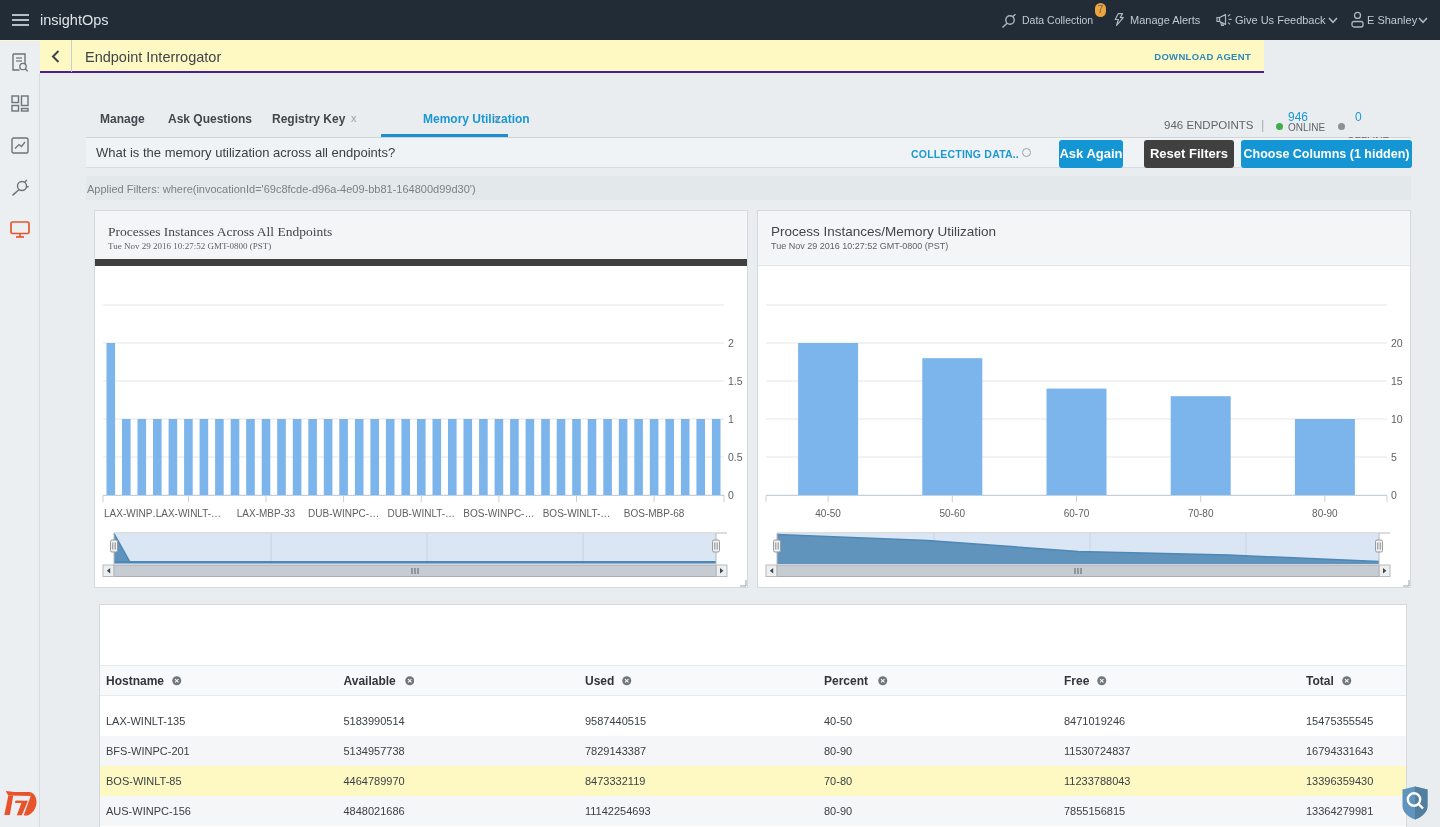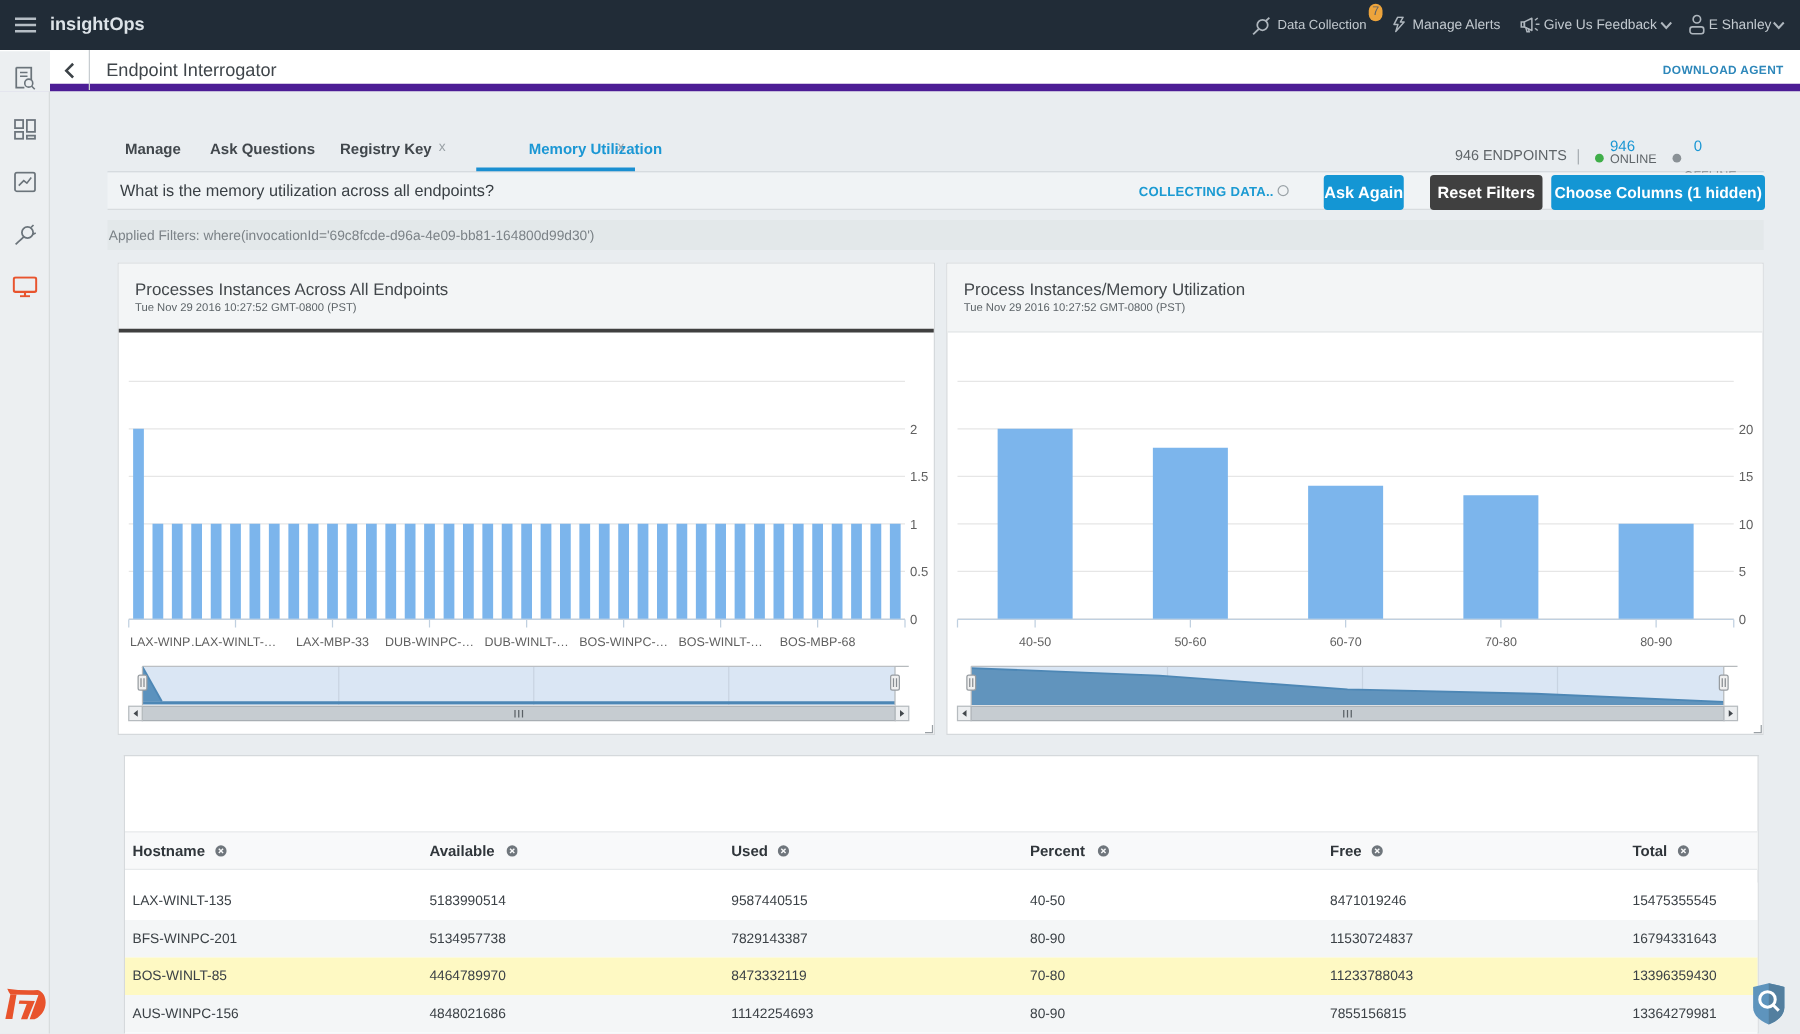--- a/index.html
+++ b/index.html
@@ -8,21 +8,21 @@
 </style></head>
 <body>
 <div class="abs" style="left:0;top:0;width:1440px;height:40px;background:#212c37;">
   <svg class="abs" style="left:12px;top:13px;" width="17" height="14" viewBox="0 0 17 14">
     <g stroke="#b6bec5" stroke-width="2">
         <line x1="0" y1="2" x2="17" y2="2"></line>
         <line x1="0" y1="7" x2="17" y2="7"></line>
         <line x1="0" y1="12" x2="17" y2="12"></line>
       </g>
   </svg>
-  <div class="abs" style="left:40px;top:12px;font-size:14.5px;color:#dde3e8;font-weight:bold;">insightOps</div>
+  <div class="abs" style="left:40px;top:12px;font-size:14.5px;color:#dde3e8;">insightOps</div>
 
   <svg class="abs" style="left:1001px;top:11px;" width="16" height="18" viewBox="0 0 16 18">
     <circle cx="9" cy="9" r="4.2" fill="none" stroke="#aeb6bd" stroke-width="1.4"></circle>
     <line x1="6" y1="12.2" x2="1.5" y2="16.5" stroke="#aeb6bd" stroke-width="1.4"></line>
     <line x1="11.8" y1="5.6" x2="14.5" y2="3.2" stroke="#aeb6bd" stroke-width="1.4"></line>
   </svg>
   <div class="abs" style="left:1022px;top:14px;font-size:10.5px;color:#c2c9cf;">Data Collection</div>
   <div class="abs" style="left:1095px;top:3px;width:11px;height:14px;border-radius:5.5px;background:#eda43c;color:#5d6166;font-size:10px;text-align:center;line-height:14px;">7</div>
 
   <svg class="abs" style="left:1114px;top:13px;" width="10" height="13" viewBox="0 0 10 13">
@@ -45,21 +45,21 @@
 
   <svg class="abs" style="left:1351px;top:11px;" width="13" height="17" viewBox="0 0 13 17">
     <circle cx="6.5" cy="4.4" r="3" fill="none" stroke="#aeb6bd" stroke-width="1.3"></circle>
     <rect x="1" y="10.5" width="11" height="5.5" rx="2" fill="none" stroke="#aeb6bd" stroke-width="1.3"></rect>
   </svg>
   <div class="abs" style="left:1367px;top:14px;font-size:11px;color:#c2c9cf;">E Shanley</div>
   <svg class="abs" style="left:1418px;top:17px;" width="10" height="7" viewBox="0 0 10 7">
       <path d="M1 1 L5 5.4 L9 1" fill="none" stroke="#aeb6bd" stroke-width="1.6"></path>
     </svg>
 </div>
-<div class="abs" style="left:0;top:40px;width:1440px;height:33px;background:#ffffff;border-bottom:6px solid #4c1d95;">
+<div class="abs" style="left:0;top:40px;width:1264px;height:33px;background:#fef9c3;border-bottom:2px solid #4c1d95;">
   <svg class="abs" style="left:51px;top:10px;" width="9" height="13" viewBox="0 0 9 13">
       <path d="M7.5 1 L2 6.5 L7.5 12" fill="none" stroke="#3d4348" stroke-width="2"></path>
     </svg>
   <div class="abs" style="left:71px;top:0px;width:1px;height:32px;background:#c8cdd1;"></div>
   <div class="abs" style="left:85px;top:9px;font-size:14.5px;color:#3f454a;">Endpoint Interrogator</div>
   <div class="abs" style="right:13px;top:11px;font-size:9.5px;font-weight:bold;letter-spacing:0.3px;color:#2d87ba;">DOWNLOAD AGENT</div>
 </div>
 <div class="abs" style="left:0;top:73px;width:40px;height:754px;background:#eceff1;border-right:1px solid #d8dcdd;"></div>
 <div class="abs" style="left:0;top:41px;width:40px;height:32px;background:#eceff1;"></div>
 <svg class="abs" style="left:11px;top:53px;" width="18" height="19" viewBox="0 0 18 19">
@@ -111,21 +111,21 @@
 <div class="abs" style="left:86px;top:138px;width:1325px;height:30px;background:#f0f3f5;border-bottom:1px solid #d8dcdf;"></div>
 <div class="abs" style="left:96px;top:145px;font-size:13px;color:#3a4045;">What is the memory utilization across all endpoints?</div>
 <div class="abs" style="right:421px;top:148px;font-size:10.5px;font-weight:bold;letter-spacing:0.2px;color:#1b9ad2;">COLLECTING DATA..</div>
 <div class="abs" style="left:1022px;top:148px;width:9px;height:9px;border:1.5px solid #9aa2a7;border-radius:50%;"></div>
 <div class="abs" style="left:1059px;top:140px;width:64px;height:28px;background:#1496d4;border-radius:3px;color:#fff;font-size:13px;font-weight:bold;text-align:center;line-height:28px;">Ask Again</div>
 <div class="abs" style="left:1144px;top:140px;width:90px;height:28px;background:#404040;border-radius:3px;color:#fff;font-size:13px;font-weight:bold;text-align:center;line-height:28px;">Reset Filters</div>
 <div class="abs" style="left:1241px;top:140px;width:171px;height:28px;background:#1496d4;border-radius:3px;color:#fff;font-size:12.5px;font-weight:bold;text-align:center;line-height:28px;">Choose Columns (1 hidden)</div>
 <div class="abs" style="left:86px;top:176px;width:1325px;height:24px;background:#e3e8ea;"></div>
 <div class="abs" style="left:87px;top:183px;font-size:11px;color:#7b8287;">Applied Filters: where(invocationId='69c8fcde-d96a-4e09-bb81-164800d99d30')</div>
 <div class="abs" style="left:94px;top:210px;width:654px;height:378px;background:#fff;border:1px solid #d5d9dc;">
-  <div class="abs" style="left:0;top:0;width:652px;height:55px;background:#f3f5f6;border-bottom:3px solid #404040;">
+  <div class="abs" style="left:0;top:0;width:652px;height:55px;background:#f3f5f6;border-bottom:7px solid #404040;font-family:Liberation Serif, serif;">
     <div class="abs" style="left:13px;top:13px;font-size:13.5px;color:#42474b;">Processes Instances Across All Endpoints</div>
     <div class="abs" style="left:13px;top:30px;font-size:9px;color:#5d6468;">Tue Nov 29 2016 10:27:52 GMT-0800 (PST)</div>
   </div>
 <svg class="abs" style="left:0;top:56px;" width="652" height="321" viewBox="0 0 652 321">
       <line x1="8" y1="38" x2="629" y2="38" stroke="#e6e6e6" stroke-width="1"></line>
       <line x1="8" y1="76" x2="629" y2="76" stroke="#e6e6e6" stroke-width="1"></line>
       <line x1="8" y1="114" x2="629" y2="114" stroke="#e6e6e6" stroke-width="1"></line>
       <line x1="8" y1="152" x2="629" y2="152" stroke="#e6e6e6" stroke-width="1"></line>
       <line x1="8" y1="190" x2="629" y2="190" stroke="#e6e6e6" stroke-width="1"></line>
       <line x1="8" y1="228" x2="629" y2="228" stroke="#e6e6e6" stroke-width="1"></line>

